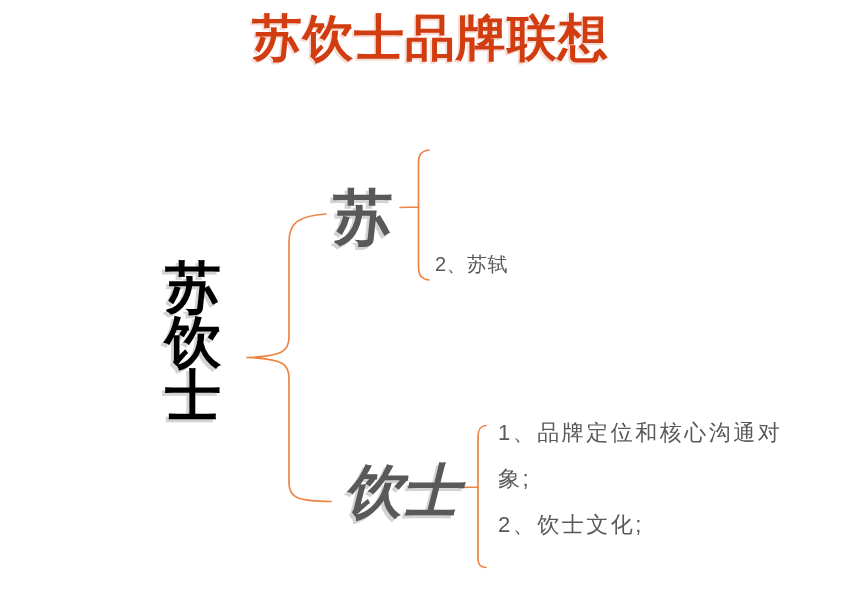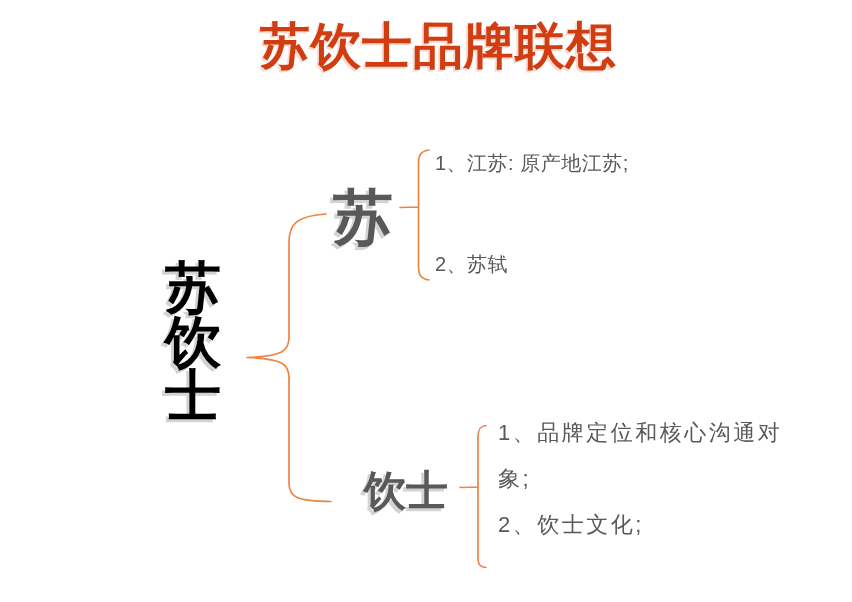--- a/index.html
+++ b/index.html
@@ -26,21 +26,21 @@
     fill: none;
     stroke: #ED8443;
     stroke-width: 1.7;
     stroke-linecap: round;
     stroke-linejoin: round;
   }
   .page-title {
     position: absolute;
     left: 252px;
     top: 9px;
-    margin: 8px;
+    margin: 0;
     font-family: "Liberation Serif", "DejaVu Serif", serif;
     font-weight: 700;
     font-size: 50px;
     line-height: 58px;
     letter-spacing: 1px;
     color: #D13D10;
     text-shadow: -2px 2px 0 rgba(209, 61, 16, 0.18);
     white-space: nowrap;
   }
   .root-node {
@@ -62,24 +62,25 @@
     white-space: nowrap;
     text-shadow: -3px 3px 0 rgba(130, 130, 130, 0.35);
   }
   .branch-label.su {
     left: 333px;
     top: 187px;
     font-size: 60px;
     line-height: 62px;
   }
   .branch-label.yinshi {
-    left: 364px;
+    left: 344px;
     top: 460px;
-    font-size: 42px;
+    font-size: 58px;
     line-height: 62px;
+    font-style: italic;
   }
   .note-line {
     position: absolute;
     color: #595959;
     white-space: nowrap;
   }
   .note-a {
     left: 435px;
     font-size: 20px;
     line-height: 26px;
@@ -127,21 +128,20 @@
   </svg>
 
   <h1 class="page-title">苏饮士品牌联想</h1>
 
   <div class="root-node">苏饮士</div>
 
   <div class="branch-label su">苏</div>
 
   <div class="branch-label yinshi">饮士</div>
 
-  <div class="note-line note-a a1">1、江苏: 原产地江苏;</div>
 
   <div class="note-line note-a a2">2、苏轼</div>
 
   <div class="note-line note-b b1">1、品牌定位和核心沟通对</div>
 
   <div class="note-line note-b b2">象;</div>
 
   <div class="note-line note-b b3">2、饮士文化;</div>
 
 

